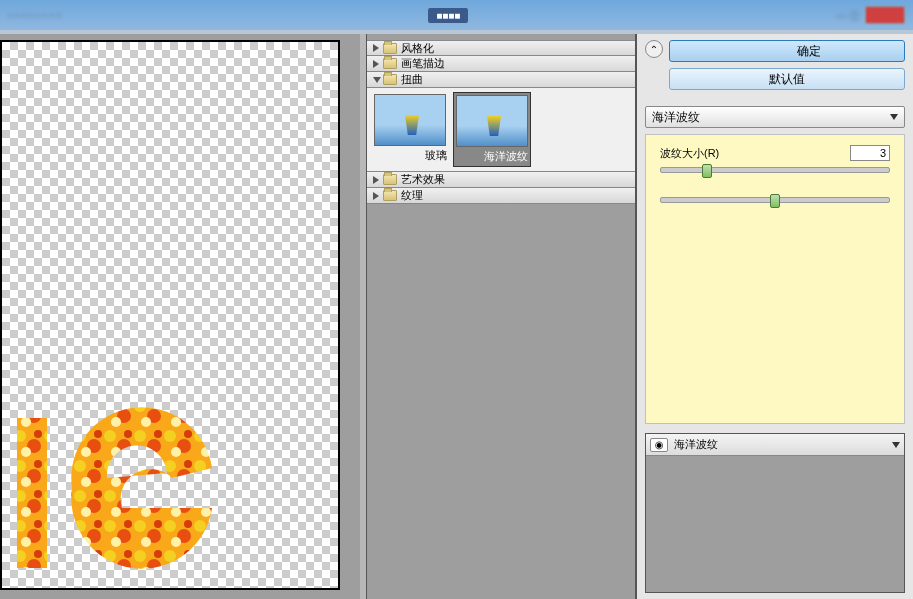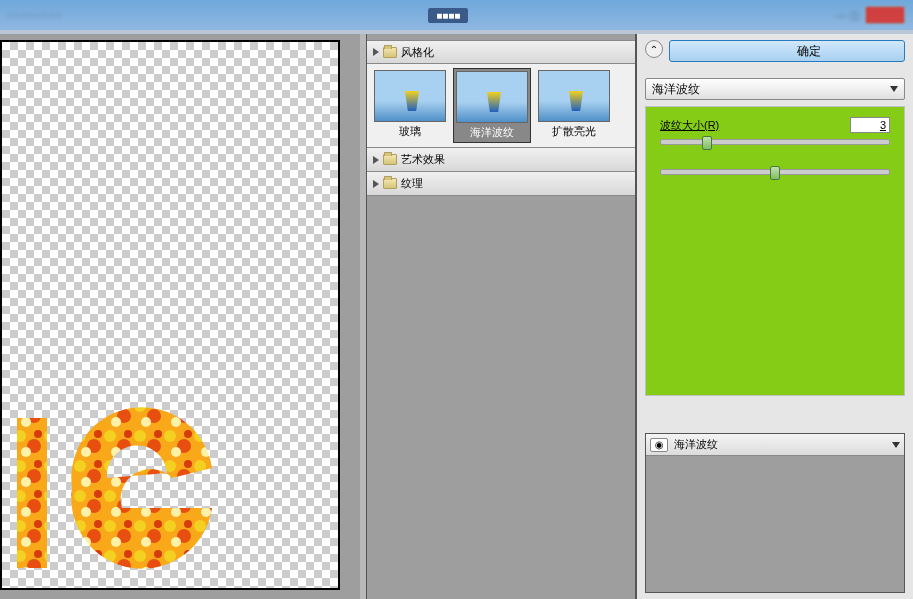--- a/index.html
+++ b/index.html
@@ -23,42 +23,42 @@
     linear-gradient(-45deg, #ccc 25%, transparent 25%),
     linear-gradient(45deg, transparent 75%, #ccc 75%),
     linear-gradient(-45deg, transparent 75%, #ccc 75%);
   background-size: 16px 16px;
   background-position: 0 0, 0 8px, 8px -8px, -8px 0;
 }
 .art-e { position: absolute; left: 10px; bottom: 10px; width: 220px; height: 180px; }
 .art-e svg { width: 100%; height: 100%; }
 
 .filter-panel { width: 270px; height: 100%; background: #9e9e9e; border-left: 1px solid #555; border-right: 1px solid #555; display: flex; flex-direction: column; }
-.cat-row { height: 24px; background: linear-gradient(#f0f0f0,#d8d8d8); border-bottom: 1px solid #888; display: flex; align-items: center; padding: 0 6px; font-size: 11px; cursor: pointer; }
+.cat-row { height: 16px; background: linear-gradient(#f0f0f0,#d8d8d8); border-bottom: 1px solid #888; display: flex; align-items: center; padding: 0 6px; font-size: 11px; cursor: pointer; }
 .cat-row:first-child { border-top: 1px solid #888; margin-top:6px;}
 .tri { width: 0; height: 0; border-top: 4px solid transparent; border-bottom: 4px solid transparent; border-left: 6px solid #555; margin-right: 4px; }
 .tri.open { border-left: 4px solid transparent; border-right: 4px solid transparent; border-top: 6px solid #555; border-bottom: none; margin-right: 2px; }
 .folder-icon { width: 14px; height: 11px; background: linear-gradient(#f4e6b0,#d6c478); border: 1px solid #b0a060; border-radius: 1px; margin-right: 4px; position: relative; }
 .folder-icon::before { content:''; position:absolute; top:-3px; left:0; width:6px; height:3px; background:#d6c478; border:1px solid #b0a060; border-bottom:none; border-radius:1px 1px 0 0;}
 .thumbs { background: #f0f0f0; padding: 4px; display: flex; gap: 4px; border-bottom: 1px solid #888; }
-.thumb { width: 78px; text-align: center; font-size: 11px; cursor: pointer; padding: 2px; }
+.thumb { width: 78px; text-align: right; font-size: 11px; cursor: pointer; padding: 2px; }
 .thumb.selected { background: #888; border: 1px solid #333; color: #fff; }
 .thumb-img { width: 72px; height: 52px; background: linear-gradient(#a8d0f0 60%, #5090c8); border: 1px solid #666; margin: 0 auto 2px; position: relative; overflow:hidden; }
 .thumb-img::after{ content:''; position:absolute; left:30px; top:20px; width:14px; height:20px; background: linear-gradient(#f0d020,#2060c0); clip-path: polygon(0 0,100% 0,80% 100%,20% 100%);}
 .filter-panel .grow { flex: 1; background: #9e9e9e; }
 
 .right-panel { flex: 1; height: 100%; background: #e6e6e6; display: flex; flex-direction: column; padding: 6px 8px; gap: 6px; border-left:1px solid #555;}
 .btn-row { display: flex; align-items: flex-start; gap: 6px; }
 .collapse-btn { width: 18px; height: 18px; border: 1px solid #888; border-radius: 9px; background: #f0f0f0; font-size: 10px; display:flex; align-items:center; justify-content:center; cursor:pointer; }
 .btn-col { flex: 1; display: flex; flex-direction: column; gap: 6px; }
 .main-btn { height: 22px; border: 1px solid #7aa8d0; border-radius: 3px; background: linear-gradient(#eaf4fc,#c8e0f4); font-size: 12px; cursor: pointer; }
 .main-btn.ok { border-color: #2a7ac0; background: linear-gradient(#d0e8fc,#a8d0f0); padding-left: 44px; }
 .dropdown { height: 22px; border: 1px solid #888; border-radius: 2px; background: linear-gradient(#fff,#e0e0e0); display: flex; align-items: center; justify-content: space-between; padding: 0 6px; font-size: 12px; cursor: pointer; margin-top:10px;}
 .dd-arrow { width:0; height:0; border-left:4px solid transparent; border-right:4px solid transparent; border-top:6px solid #333; }
-.params { background: #84cc16; border: 1px solid #c0c0c0; padding: 10px 14px; display:flex; flex-direction:column; gap:18px; flex-shrink:0; height:290px;text-decoration:underline;}
+.params { background: #fef9c3; border: 1px solid #c0c0c0; padding: 10px 14px; display:flex; flex-direction:column; gap:18px; flex-shrink:0; height:290px;}
 .param { }
 .param-head { display:flex; justify-content:space-between; align-items:center; font-size:11px; margin-bottom:4px;}
 .param-val { width: 40px; height: 16px; border: 1px solid #888; background:#fff; text-align:right; padding:0 3px; font-size:11px;}
 .slider { position:relative; height:6px; background:#ccc; border:1px solid #999; border-radius:2px; margin-top:6px;}
 .slider-handle { position:absolute; top:-4px; width:10px; height:14px; background: linear-gradient(#c0e0b0,#80c060); border:1px solid #4a7a3a; border-radius:2px; cursor:pointer;}
 
 .layers { margin-top: auto; background: #9e9e9e; border: 1px solid #555; height: 160px; }
 .layer-row { height: 22px; background: linear-gradient(#f4f4f4,#dcdcdc); border-bottom:1px solid #888; display:flex; align-items:center; font-size:11px; padding:0 4px; gap:6px;}
 .eye { width:18px; height:14px; border:1px solid #888; background:#fff; border-radius:2px; display:flex; align-items:center; justify-content:center; font-size:10px;}
 .layer-row .spacer2 { flex:1; }
@@ -105,32 +105,38 @@
   </div>
 
   <div class="gap-col"></div>
 
   <div class="filter-panel">
     <div class="cat-row">
       <span class="tri"></span>
       <span class="folder-icon"></span>
       <span>风格化</span>
     </div>
+    <div class="cat-row">
+      <span class="tri"></span>
+      <span class="folder-icon"></span>
+      <span>画笔描边</span>
+    </div>
+    <div class="cat-row">
+      <span class="tri open"></span>
+      <span class="folder-icon"></span>
+      <span>扭曲</span>
+    </div>
     <div class="thumbs">
       <div class="thumb">
         <div class="thumb-img"></div>
         <span>玻璃</span>
       </div>
       <div class="thumb selected">
         <div class="thumb-img"></div>
         <span>海洋波纹</span>
-      </div>
-      <div class="thumb">
-        <div class="thumb-img"></div>
-        <span>扩散亮光</span>
       </div>
     </div>
     <div class="cat-row">
       <span class="tri"></span>
       <span class="folder-icon"></span>
       <span>艺术效果</span>
     </div>
     <div class="cat-row">
       <span class="tri"></span>
       <span class="folder-icon"></span>
@@ -139,20 +145,21 @@
     <div class="grow"></div>
   </div>
 
   <div class="right-panel">
     <div class="btn-row">
       <div class="collapse-btn">
         <span>⌃</span>
       </div>
       <div class="btn-col">
         <button class="main-btn ok">确定</button>
+        <button class="main-btn">默认值</button>
       </div>
     </div>
 
     <div class="dropdown">
       <span>海洋波纹</span>
       <span class="dd-arrow"></span>
     </div>
 
     <div class="params">
       <div class="param">

